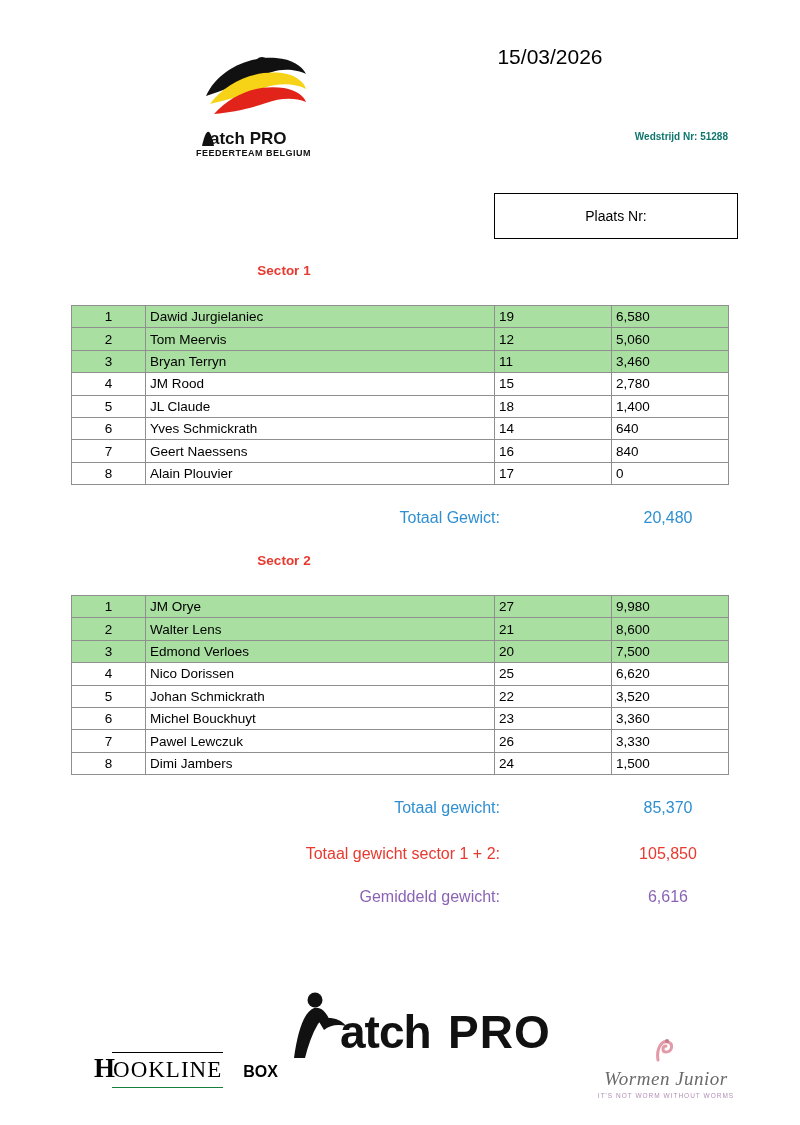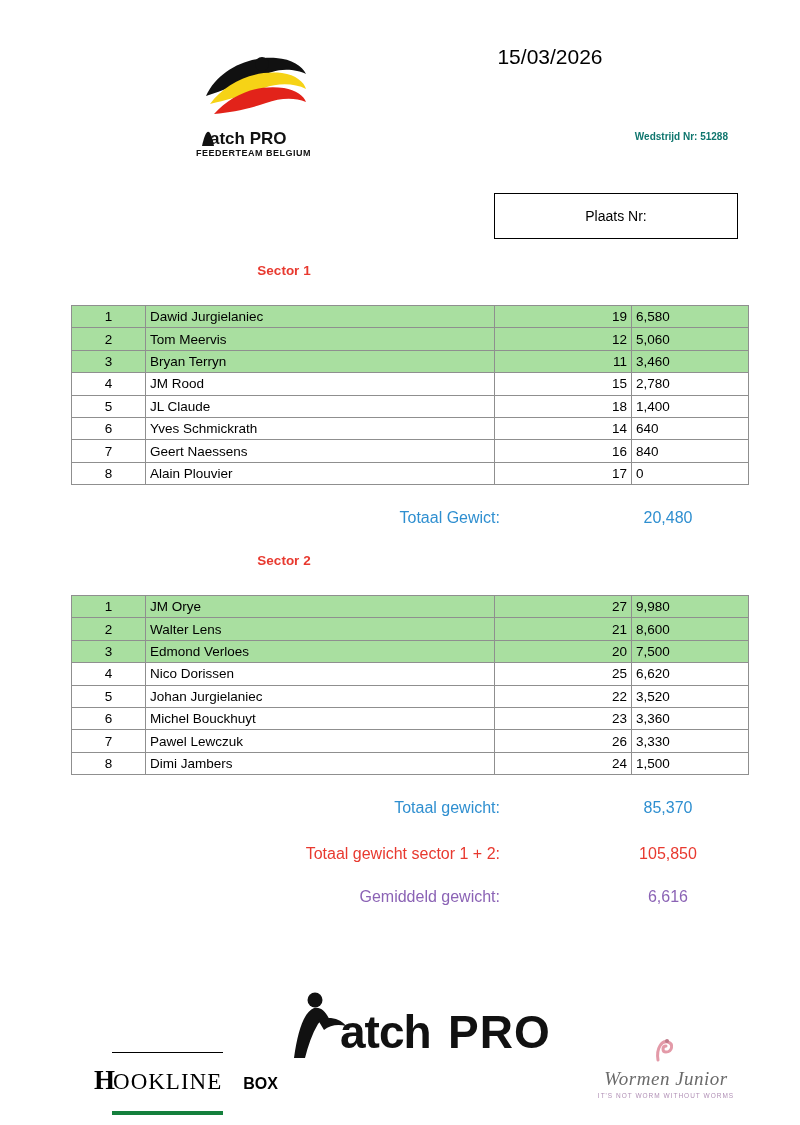--- a/index.html
+++ b/index.html
@@ -100,21 +100,21 @@
   #table-sector2 { top: 595px; }
 
   .result-table td {
     border: 1px solid #8f8f8f;
     height: 22.4px;
     padding: 0 4px;
     box-sizing: border-box;
   }
   .col-rank { width: 74px; text-align: center; }
   .col-name { width: 349px; text-align: left; padding-left: 7px; }
-  .col-place { width: 137px; text-align: right; }
+  .col-place { width: 117px; text-align: left; }
   .col-weight { width: 117px; text-align: left; }
 
   .row-podium td { background: #a9dfa0; }
   .total-label {
     position: absolute;
     width: 300px;
     text-align: right;
   }
   .total-value {
     position: absolute;
@@ -164,22 +164,22 @@
   }
   .hook-h {
     font-size: 27px;
     font-weight: bold;
     letter-spacing: -1px;
   }
   .hook-line {
     font-size: 23px;
     letter-spacing: 1px;
     border-top: 1px solid #000;
-    border-bottom: 4px solid #15803d;
-    padding: 16px 1px;
+    border-bottom: 1px solid #15803d;
+    padding: 4px 1px;
     margin-left: -2px;
   }
   .hook-box {
     font-size: 16px;
     font-weight: bold;
     margin-left: 20px;
     font-family: "Liberation Sans", sans-serif;
   }
   .worm-title {
     font-family: "Liberation Serif", serif;
@@ -306,21 +306,21 @@
         <td class="col-weight">7,500</td>
       </tr>
       <tr>
         <td class="col-rank">4</td>
         <td class="col-name">Nico Dorissen</td>
         <td class="col-place">25</td>
         <td class="col-weight">6,620</td>
       </tr>
       <tr>
         <td class="col-rank">5</td>
-        <td class="col-name">Johan Jurgielaniec</td>
+        <td class="col-name">Johan Schmickrath</td>
         <td class="col-place">22</td>
         <td class="col-weight">3,520</td>
       </tr>
       <tr>
         <td class="col-rank">6</td>
         <td class="col-name">Michel Bouckhuyt</td>
         <td class="col-place">23</td>
         <td class="col-weight">3,360</td>
       </tr>
       <tr>

